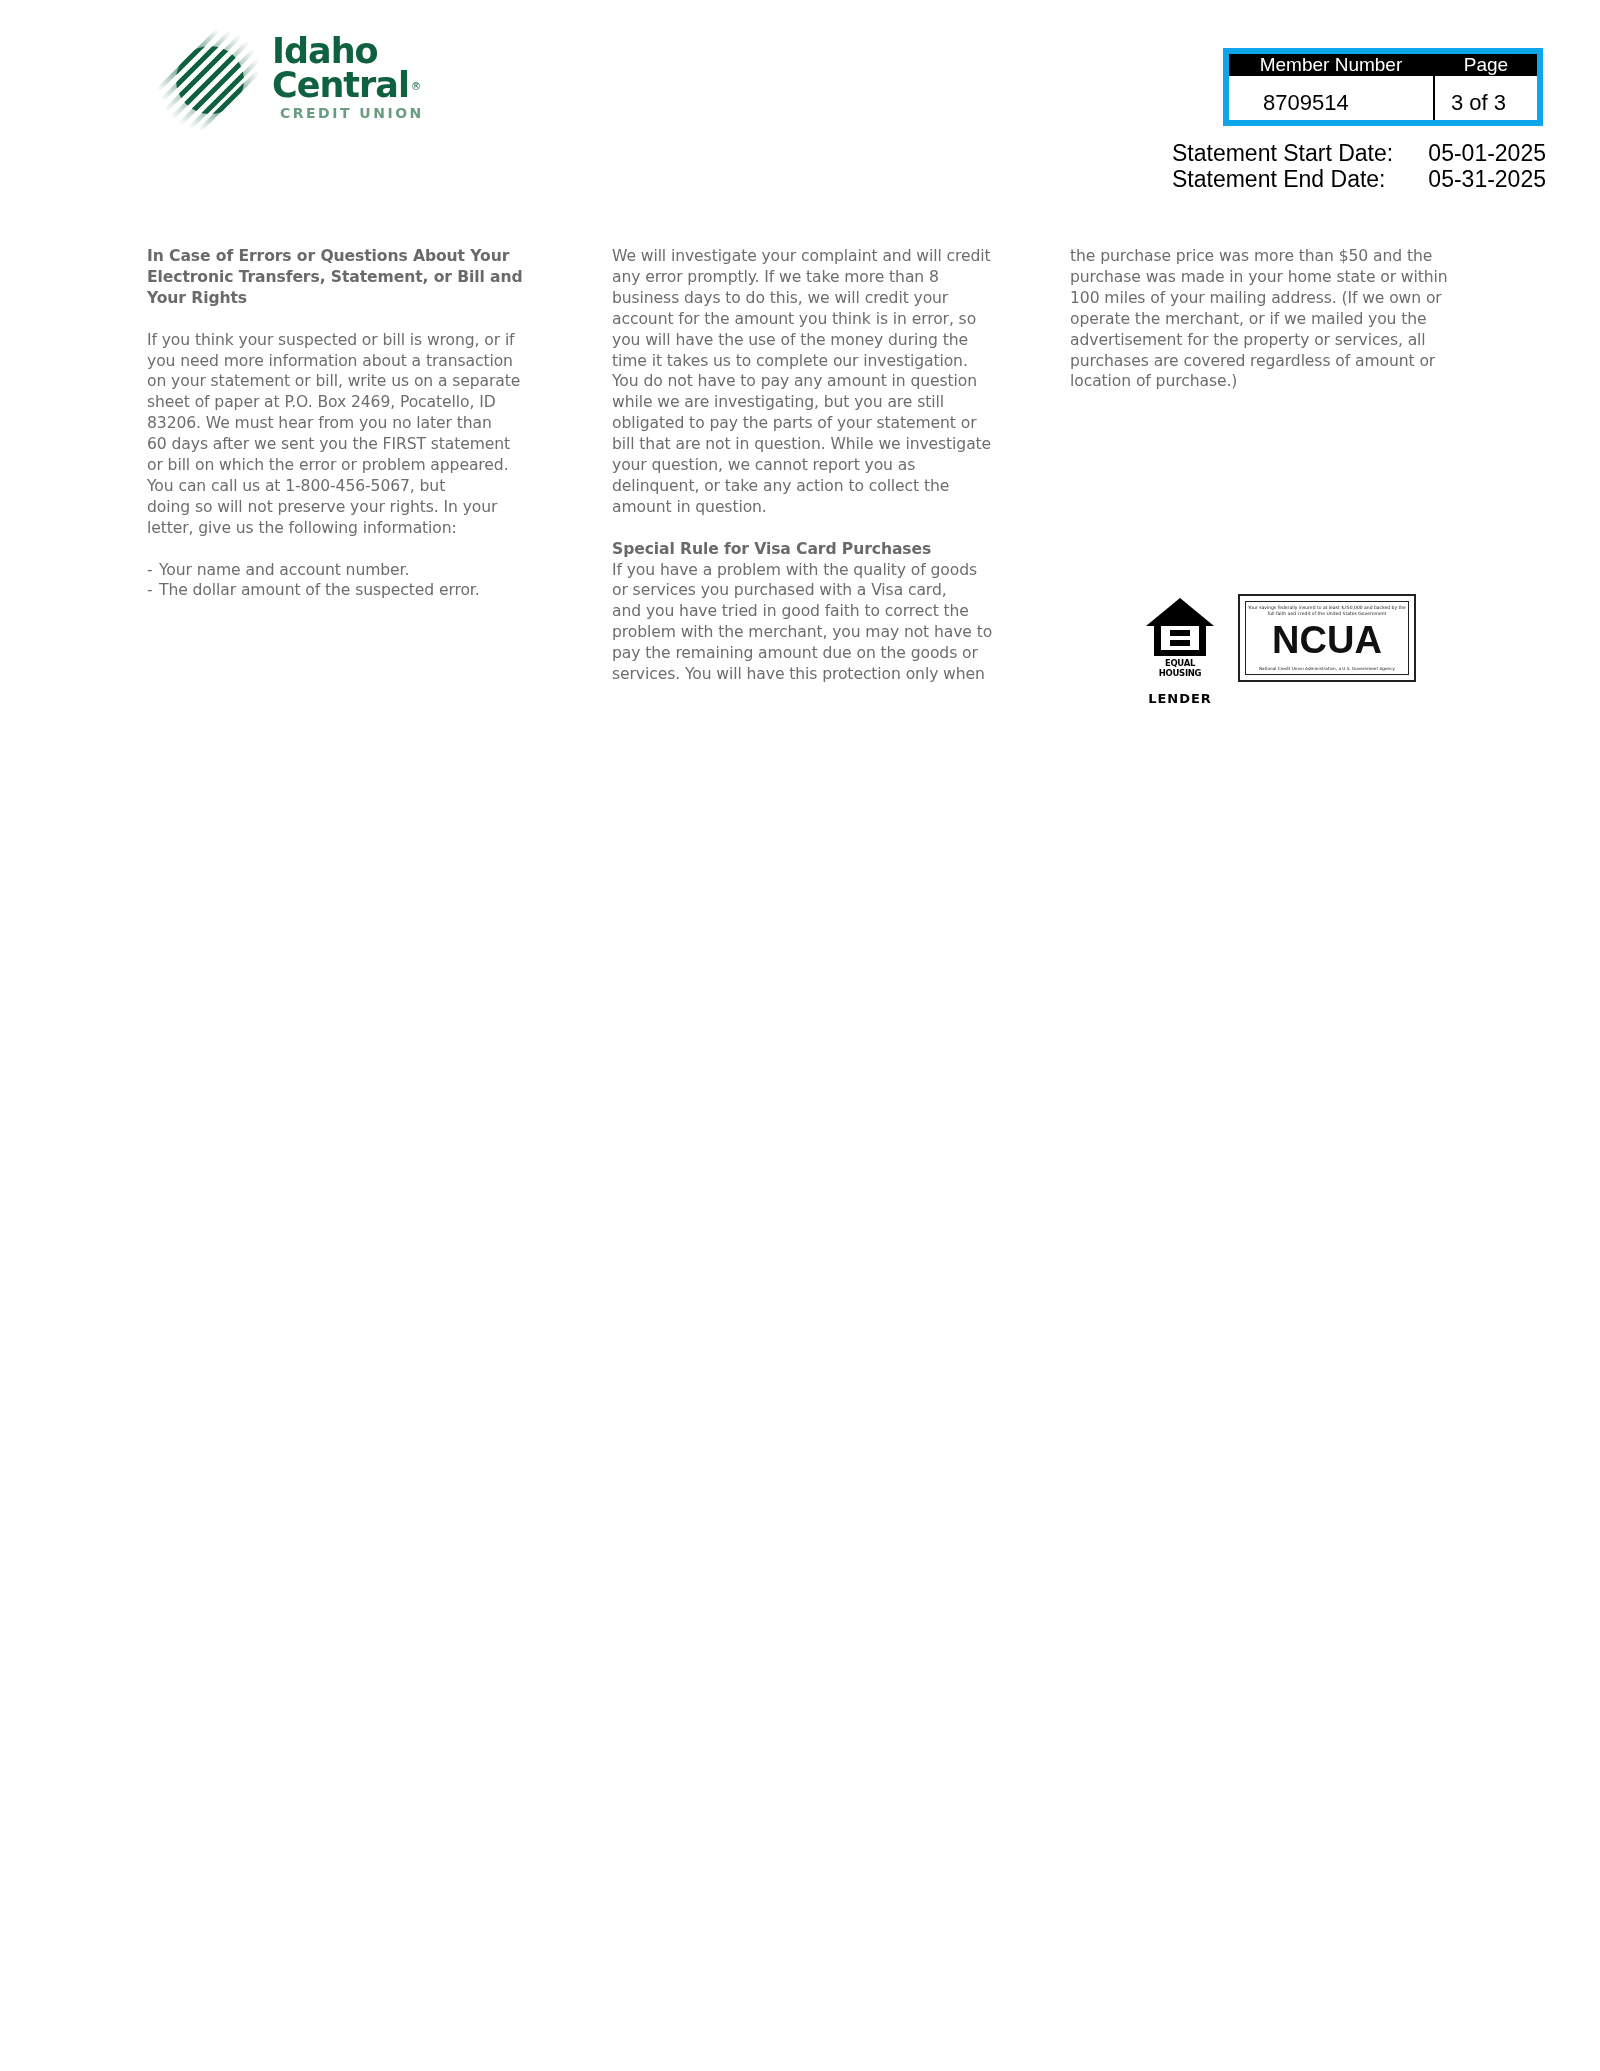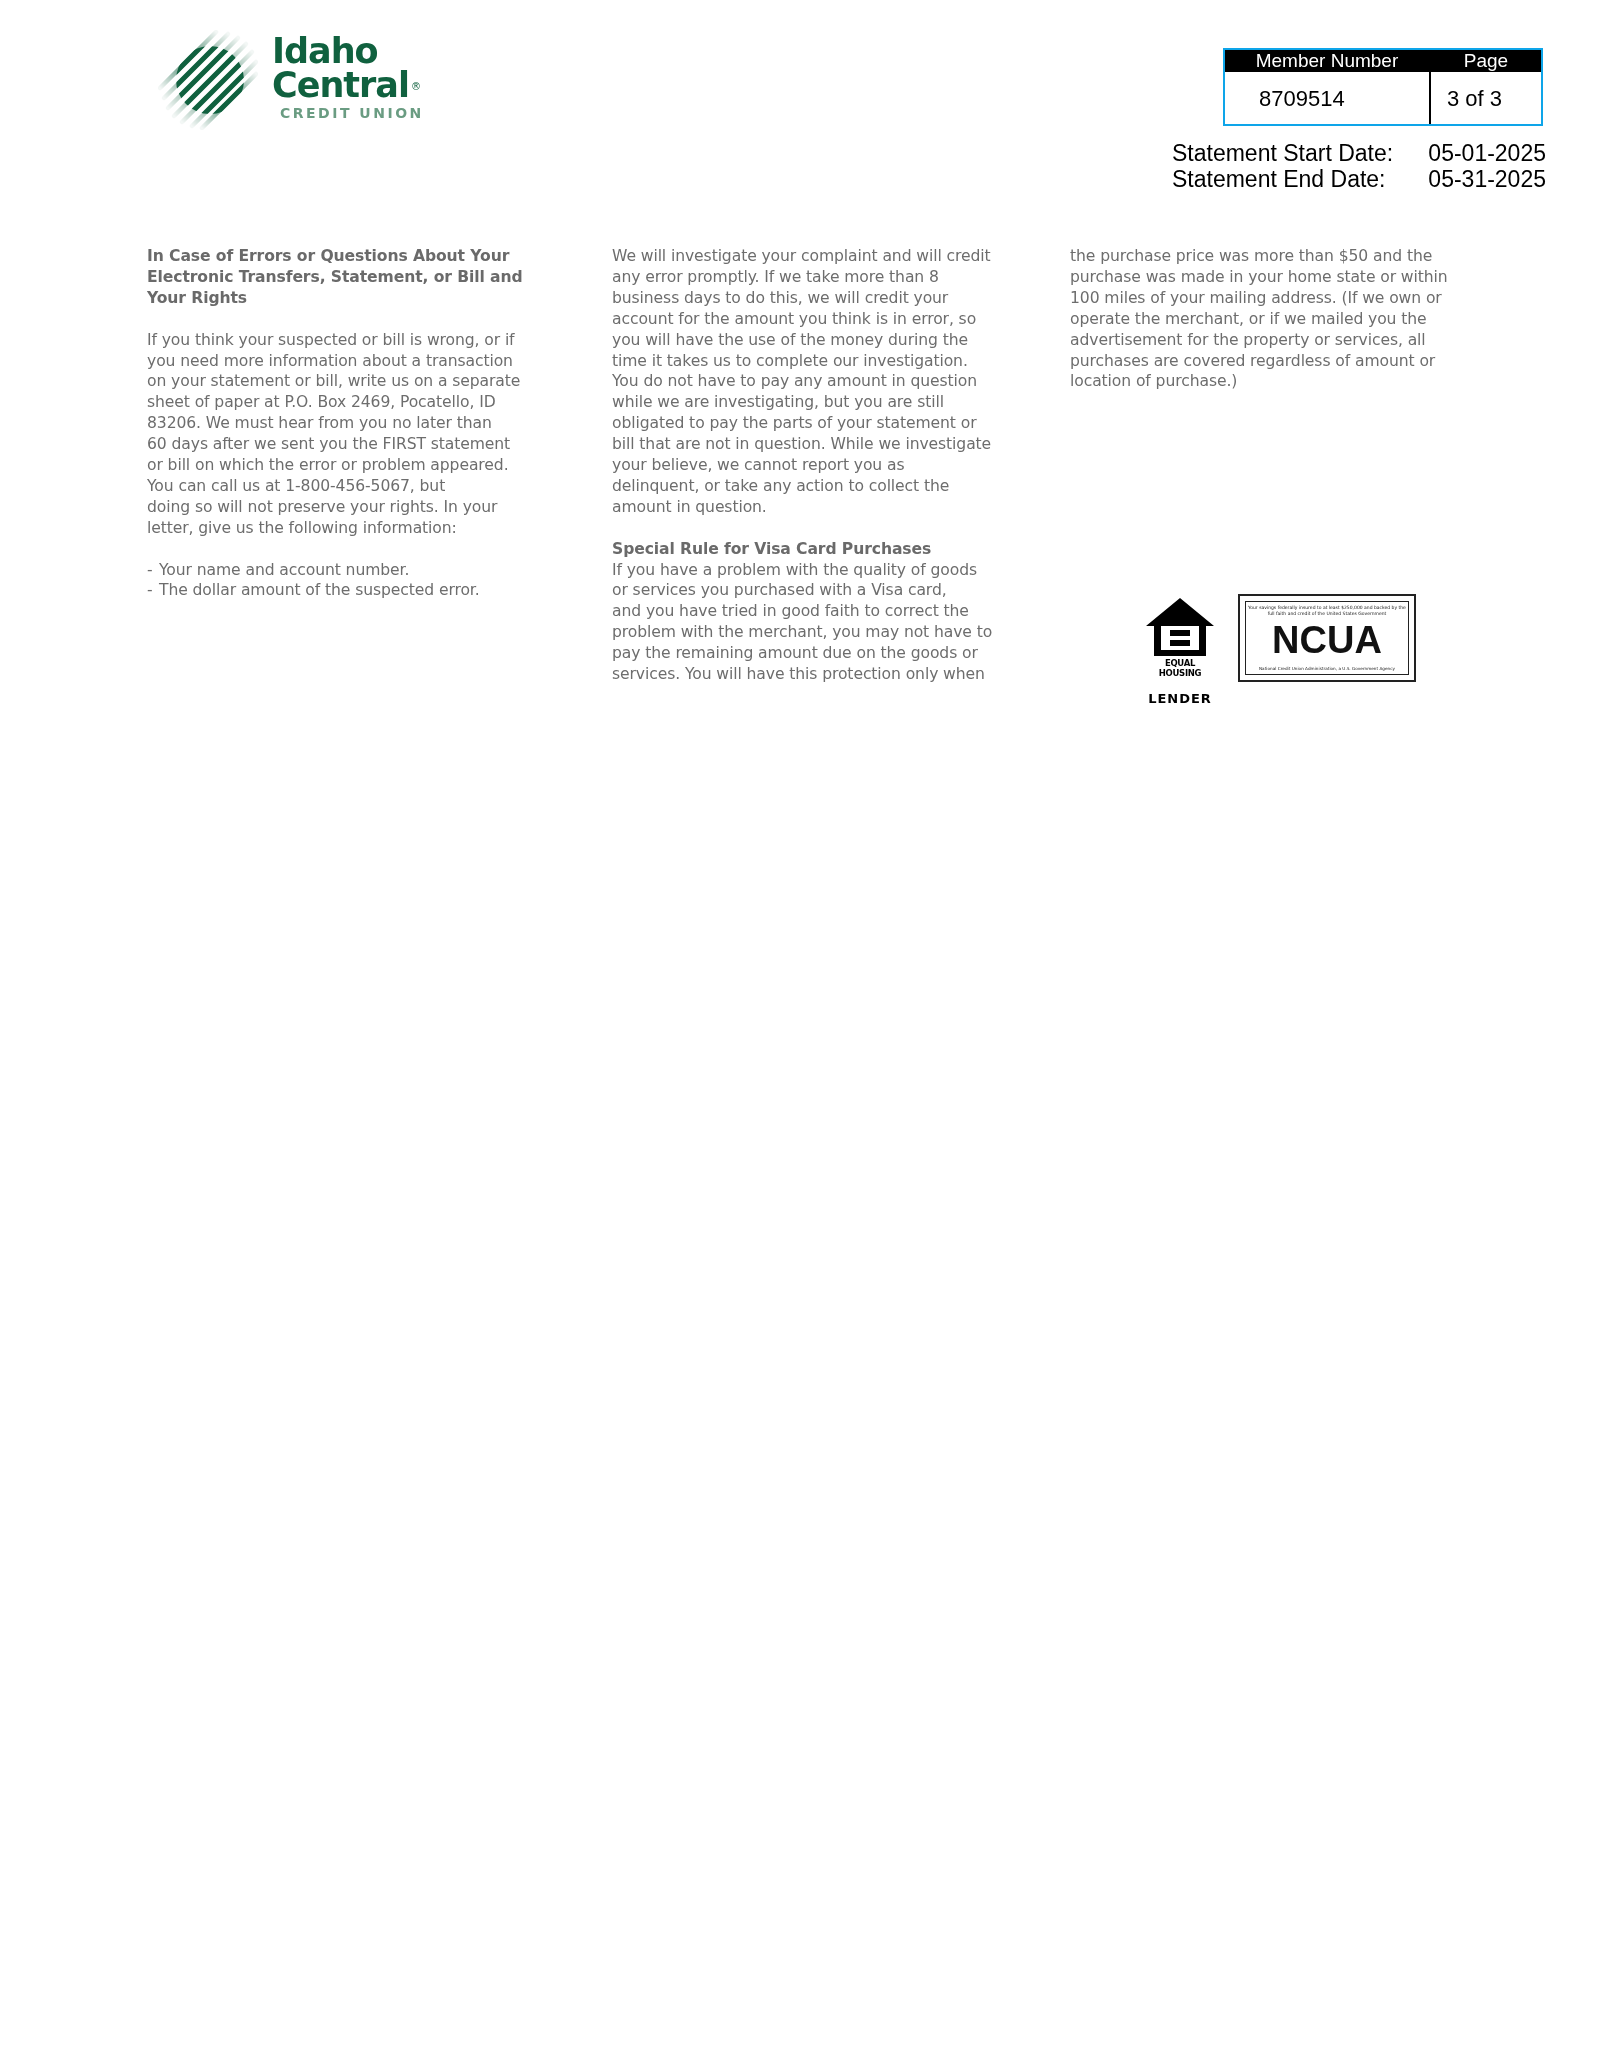--- a/index.html
+++ b/index.html
@@ -8,21 +8,21 @@
     
     .logo { position: absolute; left: 158px; top: 28px; width: 270px; height: 104px; }
     .logo-mark { position: absolute; left: 0; top: 2px; width: 100px; height: 100px; }
     .logo-text { position: absolute; left: 114px; top: 6px; }
     .logo-line1, .logo-line2 { display: block; font-family: "DejaVu Sans", sans-serif; font-weight: bold; color: #10613f; font-size: 35px; line-height: 34px; letter-spacing: -1px; }
     .logo-line2 { position: relative; }
     .logo-reg { font-size: 10px; font-weight: normal; vertical-align: top; position: relative; top: 2px; margin-left: 2px; letter-spacing: 0; }
     .logo-sub { display: block; font-family: "DejaVu Sans", sans-serif; font-weight: bold; color: #6a9c82; font-size: 14px; letter-spacing: 2.5px; margin-top: 3px; margin-left: 8px; }
 
     
-    .member-box { position: absolute; left: 1223px; top: 48px; width: 320px; height: 78px; border: 2px solid #0ea5e9; box-sizing: border-box; }
+    .member-box { position: absolute; left: 1223px; top: 48px; width: 320px; height: 78px; border: 6px solid #0ea5e9; box-sizing: border-box; }
     .member-box .hdr { position: absolute; left: 0; top: 0; right: 0; height: 22px; background: #000; }
     .member-box .hdr span { position: absolute; top: 0; height: 22px; line-height: 22px; color: #fff; font-family: "Liberation Sans", sans-serif; font-size: 19px; text-align: center; }
     .member-box .col-div { position: absolute; left: 204px; top: 0; bottom: 0; width: 2px; background: #000; }
     .member-box .val { position: absolute; top: 22px; height: 52px; line-height: 54px; font-family: "Liberation Sans", sans-serif; font-size: 22px; color: #000; }
 
     
     .dates { position: absolute; left: 1172px; top: 140px; width: 374px; font-family: "Liberation Sans", sans-serif; font-size: 23px; color: #000; line-height: 26px; }
     .date-row { position: relative; height: 26px; }
     .date-row .lbl { position: absolute; left: 0; }
     .date-row .v { position: absolute; right: 0; }
@@ -145,21 +145,21 @@
     <p>We will investigate your complaint and will credit</p>
     <p>any error promptly. If we take more than 8</p>
     <p>business days to do this, we will credit your</p>
     <p>account for the amount you think is in error, so</p>
     <p>you will have the use of the money during the</p>
     <p>time it takes us to complete our investigation.</p>
     <p>You do not have to pay any amount in question</p>
     <p>while we are investigating, but you are still</p>
     <p>obligated to pay the parts of your statement or</p>
     <p>bill that are not in question. While we investigate</p>
-    <p>your believe, we cannot report you as</p>
+    <p>your question, we cannot report you as</p>
     <p>delinquent, or take any action to collect the</p>
     <p>amount in question.</p>
   </div>
   <div class="gap"></div>
   <p class="heading">Special Rule for Visa Card Purchases</p>
   <div>
     <p>If you have a problem with the quality of goods</p>
     <p>or services you purchased with a Visa card,</p>
     <p>and you have tried in good faith to correct the</p>
     <p>problem with the merchant, you may not have to</p>

